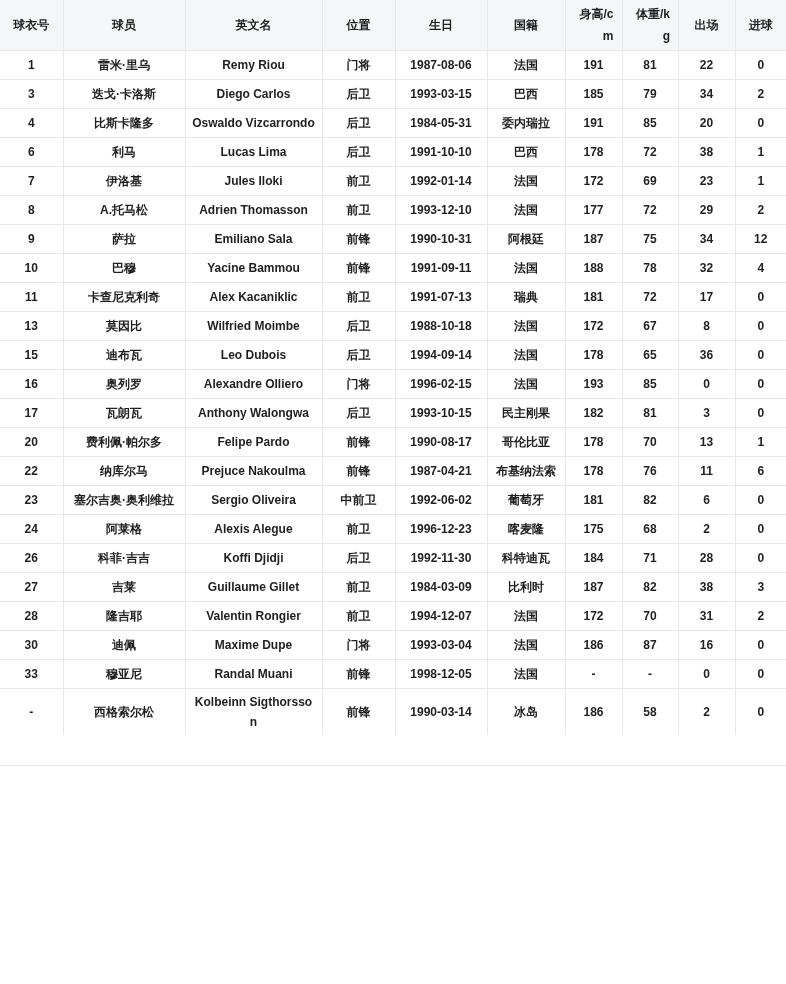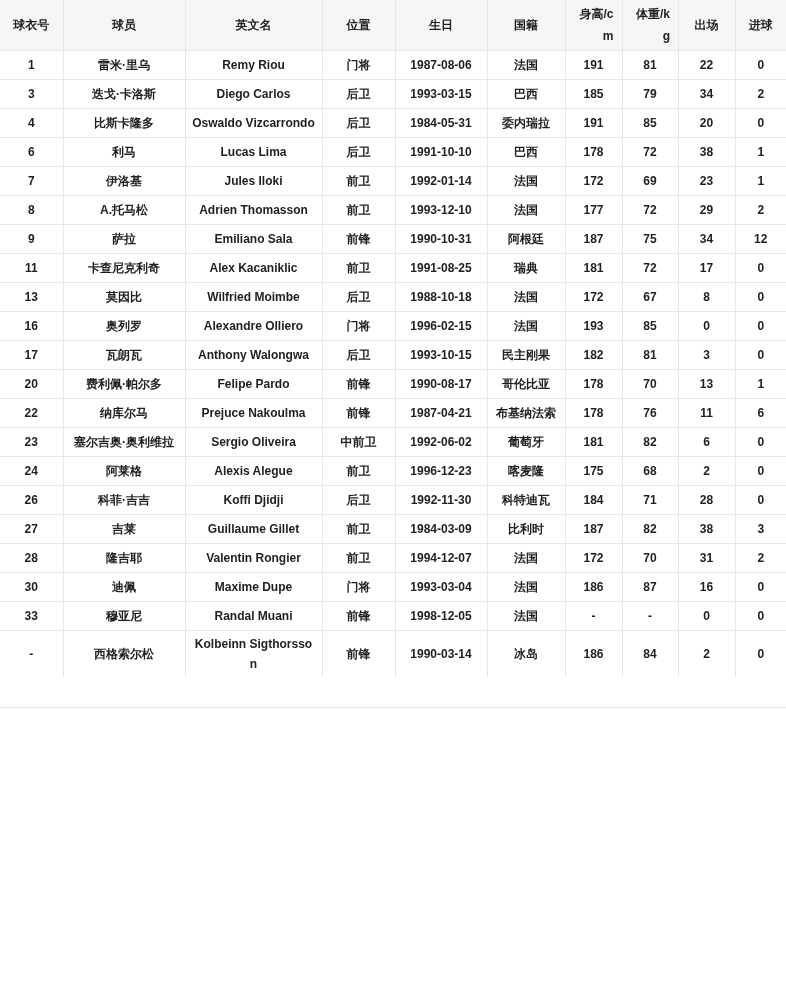--- a/index.html
+++ b/index.html
@@ -163,41 +163,65 @@
           <td class="en">Emiliano Sala</td>
           <td>前锋</td>
           <td>1990-10-31</td>
           <td>阿根廷</td>
           <td>187</td>
           <td>75</td>
           <td>34</td>
           <td>12</td>
         </tr>
         <tr>
+          <td>10</td>
+          <td>巴穆</td>
+          <td class="en">Yacine Bammou</td>
+          <td>前锋</td>
+          <td>1991-09-11</td>
+          <td>法国</td>
+          <td>188</td>
+          <td>78</td>
+          <td>32</td>
+          <td>4</td>
+        </tr>
+        <tr>
           <td>11</td>
           <td>卡查尼克利奇</td>
           <td class="en">Alex Kacaniklic</td>
           <td>前卫</td>
-          <td>1991-08-25</td>
+          <td>1991-07-13</td>
           <td>瑞典</td>
           <td>181</td>
           <td>72</td>
           <td>17</td>
           <td>0</td>
         </tr>
         <tr>
           <td>13</td>
           <td>莫因比</td>
           <td class="en">Wilfried Moimbe</td>
           <td>后卫</td>
           <td>1988-10-18</td>
           <td>法国</td>
           <td>172</td>
           <td>67</td>
           <td>8</td>
+          <td>0</td>
+        </tr>
+        <tr>
+          <td>15</td>
+          <td>迪布瓦</td>
+          <td class="en">Leo Dubois</td>
+          <td>后卫</td>
+          <td>1994-09-14</td>
+          <td>法国</td>
+          <td>178</td>
+          <td>65</td>
+          <td>36</td>
           <td>0</td>
         </tr>
         <tr>
           <td>16</td>
           <td>奥列罗</td>
           <td class="en">Alexandre Olliero</td>
           <td>门将</td>
           <td>1996-02-15</td>
           <td>法国</td>
           <td>193</td>
@@ -326,21 +350,21 @@
           <td>0</td>
         </tr>
         <tr>
           <td>-</td>
           <td>西格索尔松</td>
           <td class="en">Kolbeinn Sigthorsson</td>
           <td>前锋</td>
           <td>1990-03-14</td>
           <td>冰岛</td>
           <td>186</td>
-          <td>84</td>
+          <td>58</td>
           <td>2</td>
           <td>0</td>
         </tr>
       </tbody>
   </table>
 
   <div class="below-gap"></div>
   <div class="bottom-divider"></div>
   <div class="footer-space"></div>
 

